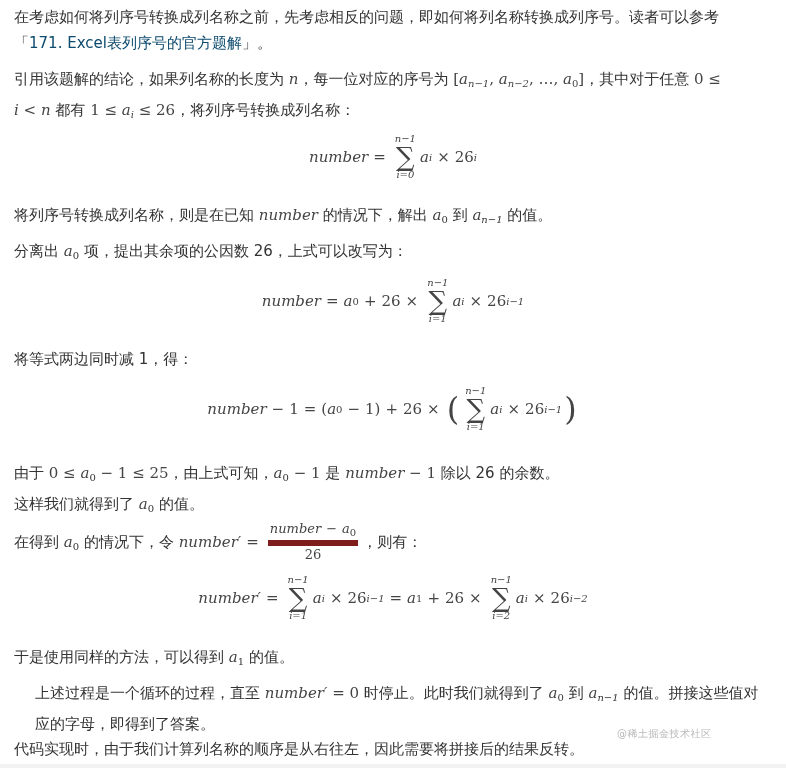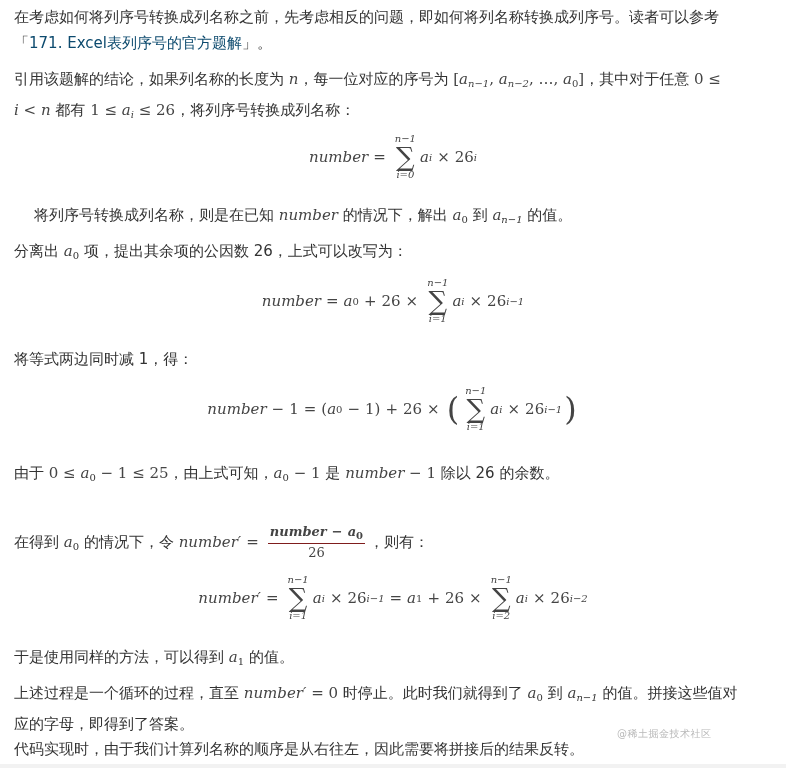--- a/index.html
+++ b/index.html
@@ -29,21 +29,21 @@
     display: inline-flex; flex-direction: column; align-items: center;
     margin: 0 4px; line-height: 1;
   }
   .sum .lim { font-size: 10px; font-style: italic; }
   .sum .sig { font-size: 26px; line-height: 26px; }
   .paren { font-size: 32px; line-height: 32px; font-weight: 200; margin: 0 2px; }
   .frac {
     display: inline-flex; flex-direction: column; align-items: center;
     vertical-align: middle; margin: 0 4px; line-height: 1.1;
   }
-  .frac .num { border-bottom: 1px solid #7f1d1d; padding: 0 2px 2px 2px; font-size: 13px; font-weight: bold; }
+  .frac .num { border-bottom: 6px solid #7f1d1d; padding: 0 2px 2px 2px; font-size: 13px; }
   .frac .den { padding-top: 2px; font-size: 13px; }
   .op { margin: 0 5px; font-style: normal; }
   .watermark {
     position: absolute; left: 617px; top: 727px;
     font-size: 10px; color: #b8b8b8; letter-spacing: 0.5px;
   }
   .bottom-line { position: absolute; left: 0; top: 764px; width: 786px; height: 4px; background: #f2f2f2; }
 </style>
 </head>
 <body>
@@ -70,21 +70,21 @@
         <span class="lim">i=0</span>
       </span>
       <span class="mi">a</span>
         <span class="subi">i</span>
       <span class="op">×</span>
       <span>26</span>
         <span class="supi">i</span>
     </span>
   </div>
 
-  <div class="p" style="top:202px;margin-left:20px;">
+  <div class="p" style="top:202px;">
     <span>将列序号转换成列名称，则是在已知 </span><span class="mi">number</span><span> 的情况下，解出 </span><span class="mi">a</span><span class="sub">0</span><span> 到 </span><span class="mi">a</span><span class="subi">n−1</span><span> 的值。</span>
   </div>
 
   <div class="p" style="top:238px;">
     <span>分离出 </span><span class="mi">a</span><span class="sub">0</span><span> 项，提出其余项的公因数 26，上式可以改写为：</span>
   </div>
 
   <div class="eq" style="top:278px;">
     <span class="row">
       <span class="mi">number</span>
@@ -138,20 +138,23 @@
       <span>26</span>
         <span class="supi">i−1</span>
       <span class="paren">)</span>
     </span>
   </div>
 
   <div class="p" style="top:460px;">
     <span>由于 </span><span class="m">0 ≤ </span><span class="mi">a</span><span class="sub">0</span><span class="m"> − 1 ≤ 25</span><span>，由上式可知，</span><span class="mi">a</span><span class="sub">0</span><span class="m"> − 1</span><span> 是 </span><span class="mi">number</span><span class="m"> − 1</span><span> 除以 26 的余数。</span>
   </div>
 
+  <div class="p" style="top:491px;">
+    <span>这样我们就得到了 </span><span class="mi">a</span><span class="sub">0</span><span> 的值。</span>
+  </div>
 
   <div class="p" style="top:522px; line-height:40px;">
     <span>在得到 </span><span class="mi">a</span><span class="sub">0</span><span> 的情况下，令 </span><span class="mi">number′</span><span class="m op">=</span><span class="frac m">
         <span class="num"><span class="mi">number</span><span class="op">−</span><span class="mi">a</span><span class="sub">0</span></span>
         <span class="den">26</span>
       </span><span>，则有：</span>
   </div>
 
   <div class="eq" style="top:575px;">
     <span class="row">
@@ -183,21 +186,21 @@
       <span class="op">×</span>
       <span>26</span>
         <span class="supi">i−2</span>
     </span>
   </div>
 
   <div class="p" style="top:644px;">
     <span>于是使用同样的方法，可以得到 </span><span class="mi">a</span><span class="sub">1</span><span> 的值。</span>
   </div>
 
-  <div class="p" style="top:680px;">
+  <div class="p" style="top:680px;margin-left:21px;">
     <span>上述过程是一个循环的过程，直至 </span><span class="mi">number′</span><span class="m"> = 0</span><span> 时停止。此时我们就得到了 </span><span class="mi">a</span><span class="sub">0</span><span> 到 </span><span class="mi">a</span><span class="subi">n−1</span><span> 的值。拼接这些值对</span><br>
     <span>应的字母，即得到了答案。</span>
   </div>
 
   <div class="p" style="top:736px;">
     <span>代码实现时，由于我们计算列名称的顺序是从右往左，因此需要将拼接后的结果反转。</span>
   </div>
 
   <div class="watermark">@稀土掘金技术社区</div>
   <div class="bottom-line"></div>

